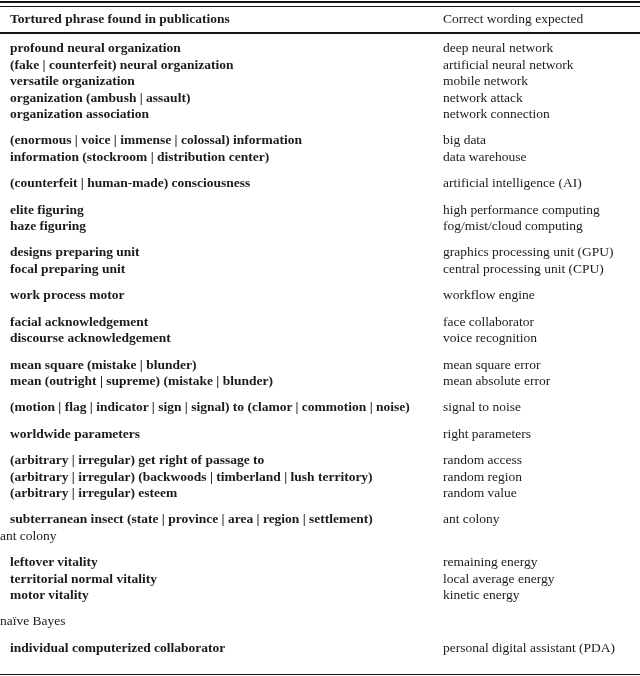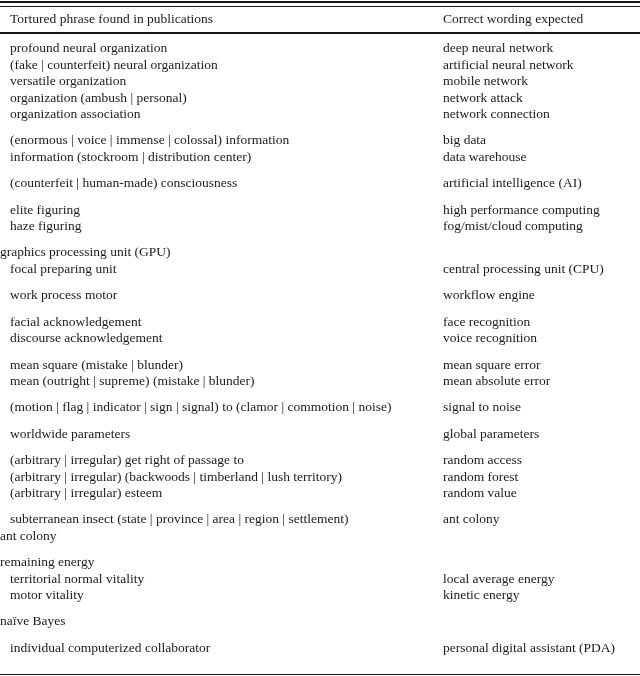--- a/index.html
+++ b/index.html
@@ -12,21 +12,21 @@
   .rule-top    { margin-top: 1px; height: 3px; border-top: 2px solid #141414; border-bottom: 1px solid #141414; }
   .rule-mid    { height: 0; border-top: 2px solid #141414; }
   .rule-bottom { height: 3px; border-top: 1px solid #141414; border-bottom: 2px solid #141414; margin-top: 7px; }
   .grid-row {
     display: grid;
     grid-template-columns: 443px 1fr;
     line-height: 16.4px;
     font-size: 13.5px;
   }
   .header-row { padding: 4px 0 5px 0; }
-  .cell-left  { padding-left: 10px; padding-right: 8px; white-space: nowrap; }
+  .cell-left  { padding-left: 10px; padding-right: 8px; white-space: nowrap; font-weight: bold; }
   .cell-right { padding-right: 4px; white-space: nowrap; }
   .tbody { padding-top: 6px; }
   .group { margin-bottom: 10px; }
   .group:last-child { margin-bottom: 18px; }
 </style>
 </head>
 <body>
 
 <div class="table-wrap">
   <div class="rule-top"></div>
@@ -47,21 +47,21 @@
       </div>
       <div class="grid-row">
         <div class="cell-left">(fake | counterfeit) neural organization</div>
         <div class="cell-right">artificial neural network</div>
       </div>
       <div class="grid-row">
         <div class="cell-left">versatile organization</div>
         <div class="cell-right">mobile network</div>
       </div>
       <div class="grid-row">
-        <div class="cell-left">organization (ambush | personal)</div>
+        <div class="cell-left">organization (ambush | assault)</div>
         <div class="cell-right">network attack</div>
       </div>
       <div class="grid-row">
         <div class="cell-left">organization association</div>
         <div class="cell-right">network connection</div>
       </div>
     </div>
 
     <div class="group">
       <div class="grid-row">
@@ -87,39 +87,40 @@
         <div class="cell-right">high performance computing</div>
       </div>
       <div class="grid-row">
         <div class="cell-left">haze figuring</div>
         <div class="cell-right">fog/mist/cloud computing</div>
       </div>
     </div>
 
     <div class="group">
       <div class="grid-row">
+        <div class="cell-left">designs preparing unit</div>
         <div class="cell-right">graphics processing unit (GPU)</div>
       </div>
       <div class="grid-row">
         <div class="cell-left">focal preparing unit</div>
         <div class="cell-right">central processing unit (CPU)</div>
       </div>
     </div>
 
     <div class="group">
       <div class="grid-row">
         <div class="cell-left">work process motor</div>
         <div class="cell-right">workflow engine</div>
       </div>
     </div>
 
     <div class="group">
       <div class="grid-row">
         <div class="cell-left">facial acknowledgement</div>
-        <div class="cell-right">face recognition</div>
+        <div class="cell-right">face collaborator</div>
       </div>
       <div class="grid-row">
         <div class="cell-left">discourse acknowledgement</div>
         <div class="cell-right">voice recognition</div>
       </div>
     </div>
 
     <div class="group">
       <div class="grid-row">
         <div class="cell-left">mean square (mistake | blunder)</div>
@@ -134,51 +135,52 @@
     <div class="group">
       <div class="grid-row">
         <div class="cell-left">(motion | flag | indicator | sign | signal) to (clamor | commotion | noise)</div>
         <div class="cell-right">signal to noise</div>
       </div>
     </div>
 
     <div class="group">
       <div class="grid-row">
         <div class="cell-left">worldwide parameters</div>
-        <div class="cell-right">global parameters</div>
+        <div class="cell-right">right parameters</div>
       </div>
     </div>
 
     <div class="group">
       <div class="grid-row">
         <div class="cell-left">(arbitrary | irregular) get right of passage to</div>
         <div class="cell-right">random access</div>
       </div>
       <div class="grid-row">
         <div class="cell-left">(arbitrary | irregular) (backwoods | timberland | lush territory)</div>
-        <div class="cell-right">random forest</div>
+        <div class="cell-right">random region</div>
       </div>
       <div class="grid-row">
         <div class="cell-left">(arbitrary | irregular) esteem</div>
         <div class="cell-right">random value</div>
       </div>
     </div>
 
     <div class="group">
       <div class="grid-row">
         <div class="cell-left">subterranean insect (state | province | area | region | settlement)</div>
         <div class="cell-right">ant colony</div>
       </div>
       <div class="grid-row">
         <div class="cell-right">ant colony</div>
       </div>
     </div>
 
     <div class="group">
       <div class="grid-row">
+        <div class="cell-left">leftover vitality</div>
         <div class="cell-right">remaining energy</div>
       </div>
       <div class="grid-row">
         <div class="cell-left">territorial normal vitality</div>
         <div class="cell-right">local average energy</div>
       </div>
       <div class="grid-row">
         <div class="cell-left">motor vitality</div>
         <div class="cell-right">kinetic energy</div>
       </div>

